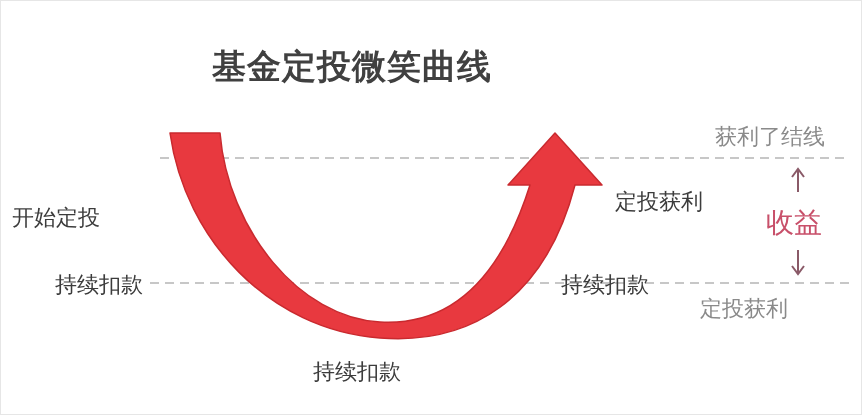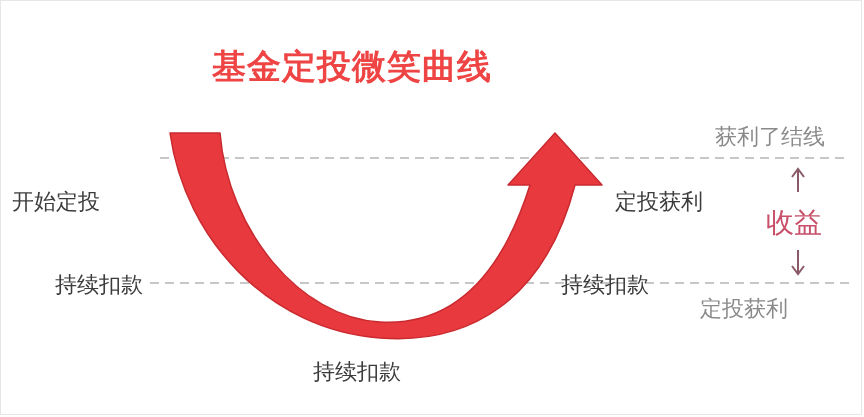--- a/index.html
+++ b/index.html
@@ -9,21 +9,21 @@
       font-family: "DejaVu Sans", sans-serif;
       position: relative;
     }
     .frame {
       position: absolute; left: 0; top: 0; width: 862px; height: 415px;
       border: 1px solid #e6e6e6; box-sizing: border-box;
     }
     .title {
       position: absolute; left: 0; width: 704px; top: 44px;
       text-align: center; font-size: 34px; font-weight: bold;
-      color: #ef4444; letter-spacing: 1px;
+      color: #404040; letter-spacing: 1px;
     }
     .label {
       position: absolute; font-size: 22px; color: #3c3c3c; white-space: nowrap;
     }
     .label.gray { color: #8a8a8a; }
     .label.pink { color: #c8506a; font-size: 28px; }
     svg.diagram { position: absolute; left: 0; top: 0; }
   </style>
 </head>
 <body>
@@ -54,18 +54,18 @@
   </g>
   <g stroke="#8a5a68" stroke-width="2" fill="none">
     <line x1="798" y1="250" x2="798" y2="273"></line>
     <polyline points="792,266 798,274 804,266"></polyline>
   </g>
 </svg>
 
 <div class="label gray" style="left:700px; top:122px;margin-left:15px;">获利了结线</div>
 <div class="label gray" style="left:700px; top:294px;">定投获利</div>
 
-<div class="label" style="left:12px; top:187px;text-align:right;">开始定投</div>
+<div class="label" style="left:12px; top:203px;text-align:right;">开始定投</div>
 <div class="label" style="left:55px; top:270px;">持续扣款</div>
 <div class="label" style="left:313px; top:357px;">持续扣款</div>
 <div class="label" style="left:561px; top:270px;">持续扣款</div>
 <div class="label" style="left:615px; top:187px;">定投获利</div>
 <div class="label pink" style="left:766px; top:204px;">收益</div>
 
 </body></html>

